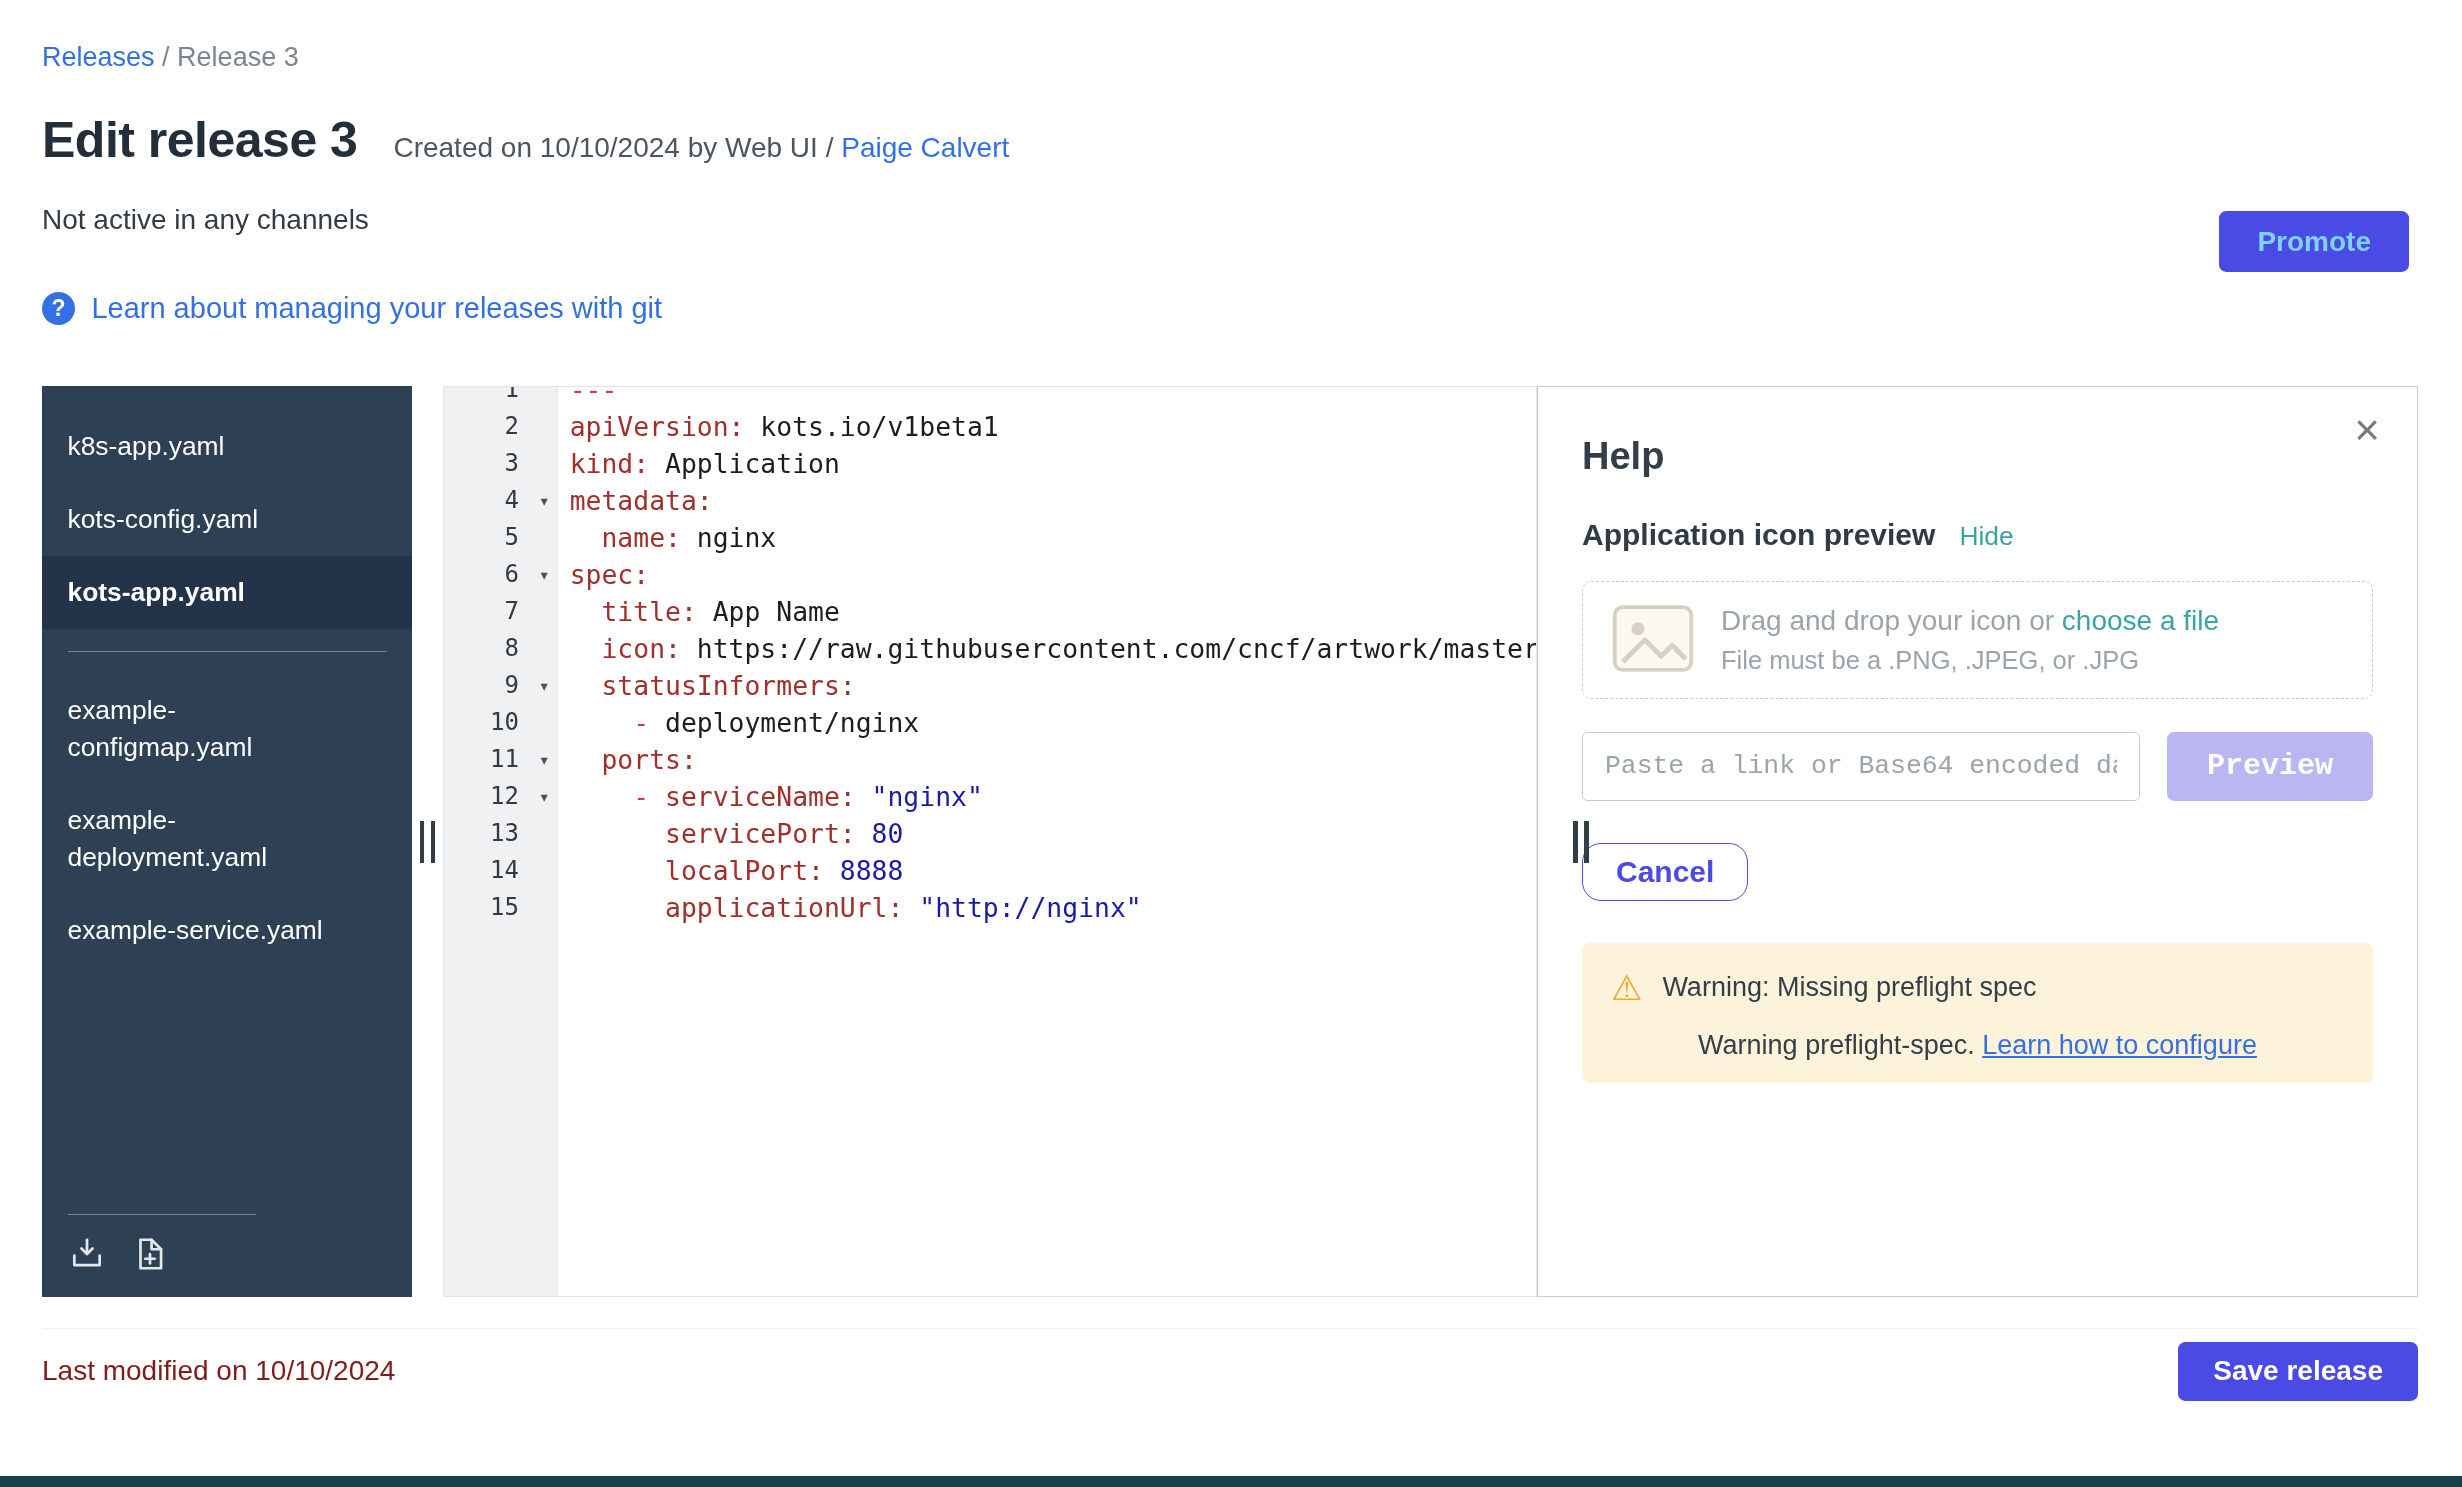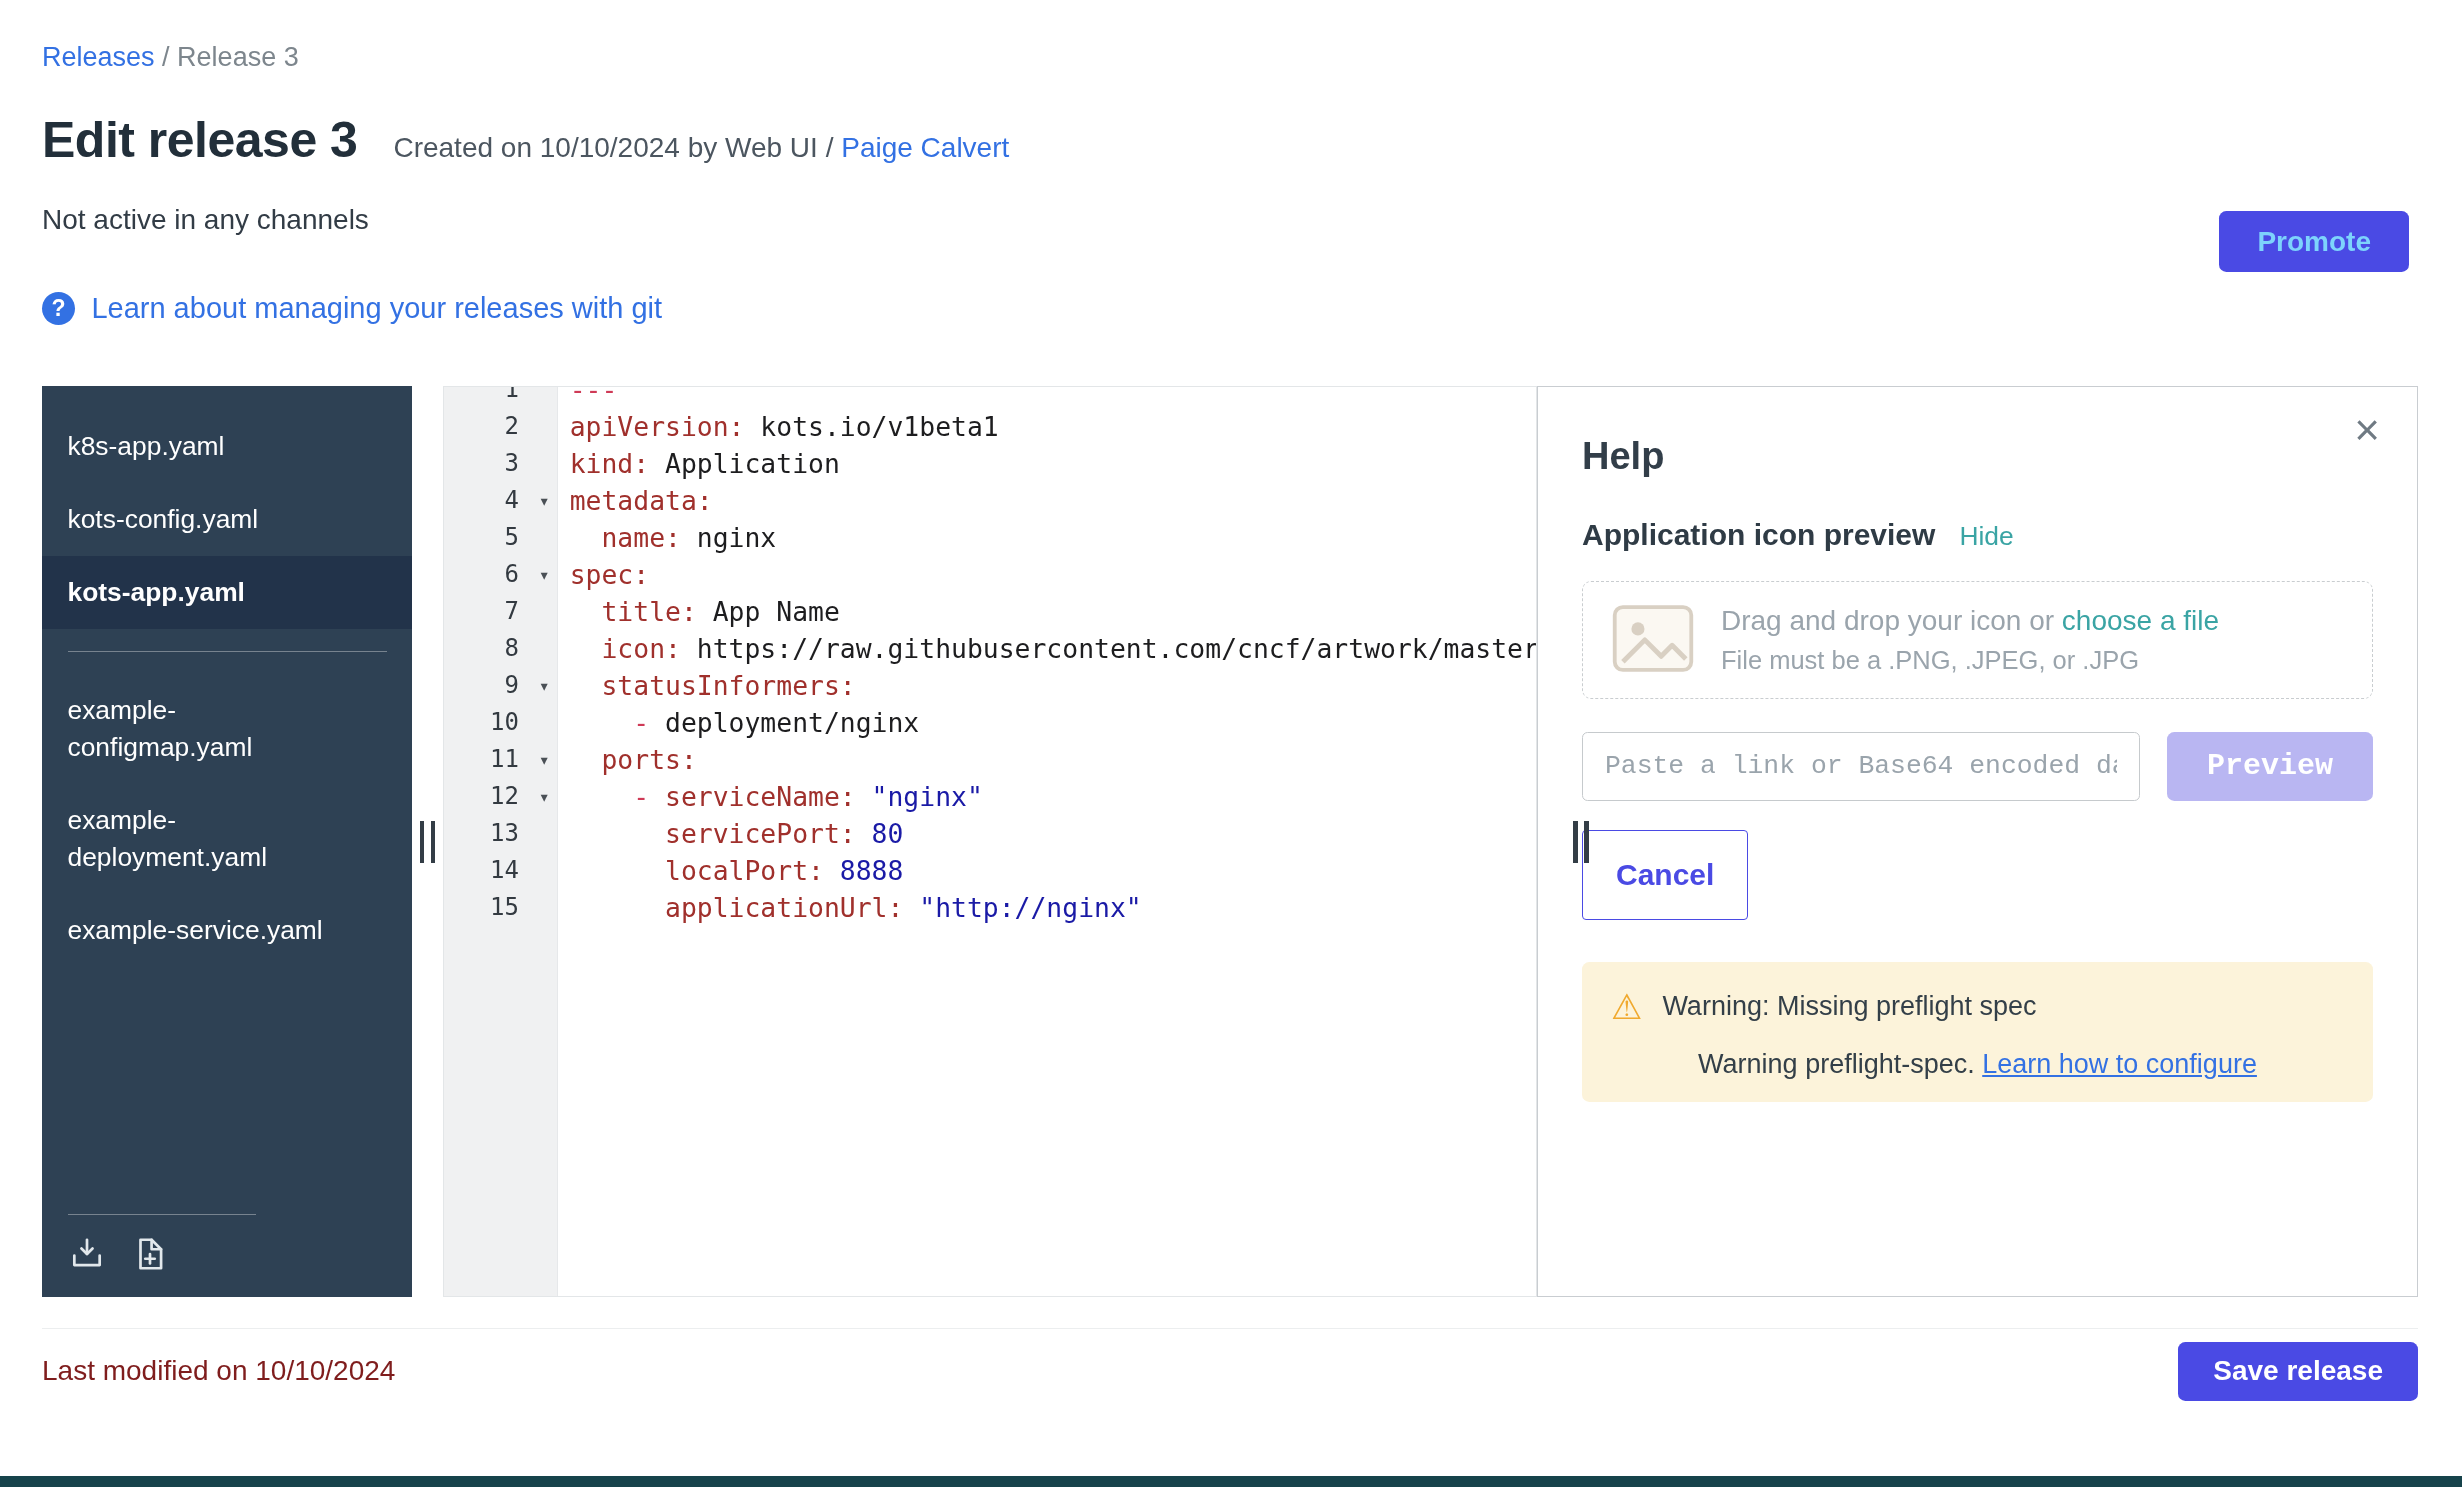--- a/index.html
+++ b/index.html
@@ -80,22 +80,22 @@
             display:flex;align-items:center;gap:27px;cursor:pointer;}
   .dz-text1{font-size:28px;color:#9aa4ac;}
   .dz-text1 a{color:#3aa4a4;text-decoration:none;cursor:pointer;}
   .dz-text2{font-size:25.5px;color:#9aa4ac;margin-top:9px;}
   .paste-row{margin-top:33px;display:flex;gap:27px;font-family:Liberation Mono, monospace;}
   .paste-input{flex:1;height:69px;border:0.9px solid #c6cacd;border-radius:5.5px;padding:0 22px;font-size:26.4px;
                font-family:inherit;color:#38424c;box-sizing:border-box;min-width:0;}
   .paste-input::placeholder{color:#9aa4ac;}
   .preview-btn{background:#b9b6f2;color:#fff;border:none;border-radius:7.3px;font-size:30px;font-weight:bold;
                padding:0 40px;font-family:inherit;cursor:default;}
-  .cancel-btn{margin-top:29px;background:#fff;border:1.8px solid #4a4ae4;color:#4a4ae4;border-radius:4px;
-              font-size:30px;font-weight:bold;padding:27px 33px;font-family:inherit;cursor:pointer;}
+  .cancel-btn{margin-top:42px;background:#fff;border:1.8px solid #4a4ae4;color:#4a4ae4;border-radius:19px;
+              font-size:30px;font-weight:bold;padding:11px 33px;font-family:inherit;cursor:pointer;}
   .warning-box{margin-top:42px;background:#fcf3da;border-radius:7.3px;padding:27px 29px 22px;}
   .warning-head{display:flex;align-items:center;gap:20px;font-size:27px;color:#333f48;}
   .warn-icon{color:#f0a92e;font-size:35px;line-height:1;flex:none;}
   .warning-sub{margin-top:25.5px;font-size:27px;color:#333f48;text-align:center;}
   .warning-sub a{color:#3371e3;text-decoration:underline;cursor:pointer;}
 
   
   .footer{display:flex;justify-content:space-between;align-items:center;margin-top:31px;
           border-top:0.9px solid #eceeef;padding-top:12.7px;}
   .last-modified{font-size:28px;color:#7f1d1d;}

